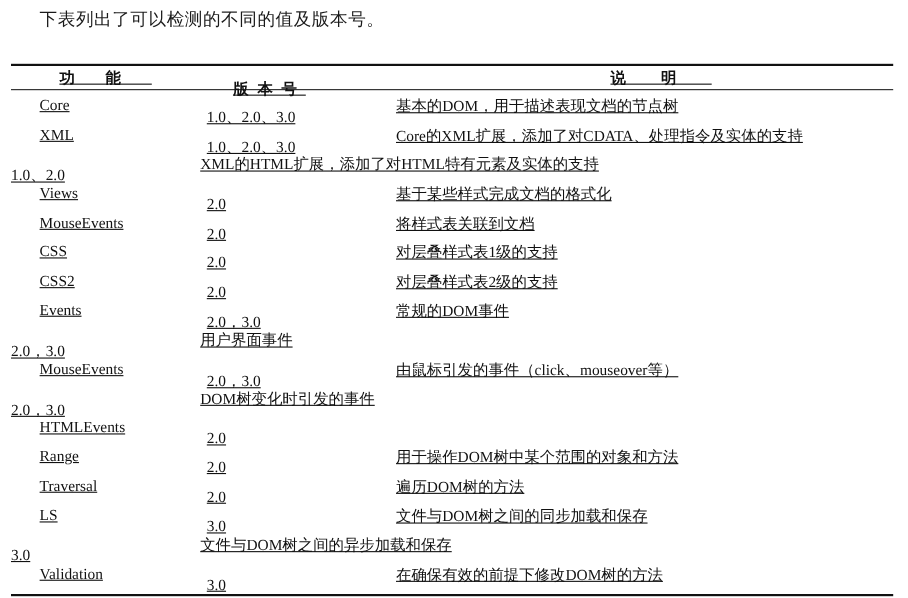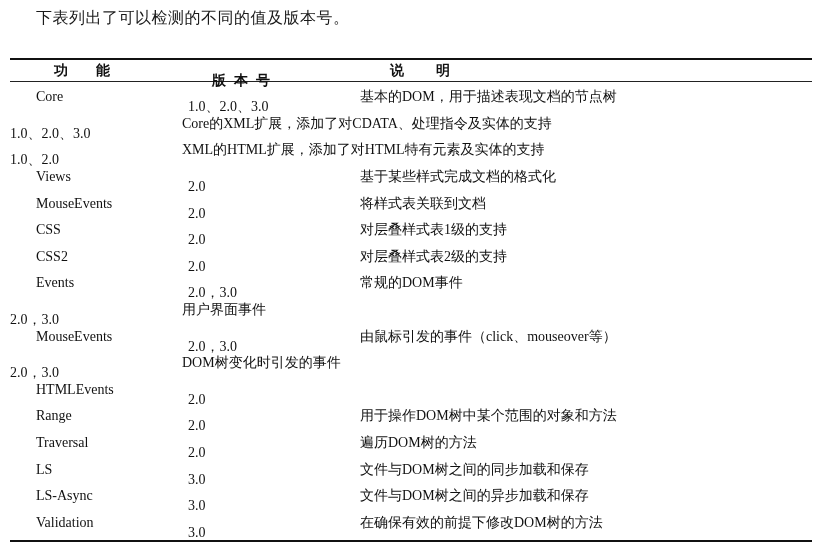--- a/index.html
+++ b/index.html
@@ -41,32 +41,33 @@
   .rule-bottom {
     height: 2px;
     background: #111;
     margin-top: 4px;
   }
   .row {
     display: flex;
     align-items: center;
     height: 26.6px;
     font-size: 14px;
+    text-decoration: underline;
   }
   .header-row {
     height: 21px;
     font-weight: bold;
     font-size: 14px;
   }
   .col-feature { width: 178px; padding-left: 26px; box-sizing: border-box; }
   .col-version { width: 172px; box-sizing: border-box; margin-top: 20px; }
   .col-desc { flex: 1; box-sizing: border-box; }
   .header-row .col-feature { padding-left: 44px; letter-spacing: 28px; }
   .header-row .col-version { padding-left: 24px; letter-spacing: 8px; }
-  .header-row .col-desc { text-align: left; letter-spacing: 32px; padding-left: 30px; }
+  .header-row .col-desc { text-align: center; letter-spacing: 32px; padding-left: 30px; }
   .body { padding-top: 2px; }
 </style>
 </head>
 <body>
 
 <div class="intro">下表列出了可以检测的不同的值及版本号。</div>
 
 <div class="table-wrap">
   <div class="rule-top"></div>
   <div class="row header-row">
@@ -76,20 +77,21 @@
   </div>
   <div class="rule-mid"></div>
 
   <div class="body">
     <div class="row">
       <div class="col-feature">Core</div>
       <div class="col-version">1.0、2.0、3.0</div>
       <div class="col-desc">基本的DOM，用于描述表现文档的节点树</div>
     </div>
     <div class="row">
+      <div class="col-feature">XML</div>
       <div class="col-version">1.0、2.0、3.0</div>
       <div class="col-desc">Core的XML扩展，添加了对CDATA、处理指令及实体的支持</div>
     </div>
     <div class="row">
       <div class="col-version">1.0、2.0</div>
       <div class="col-desc">XML的HTML扩展，添加了对HTML特有元素及实体的支持</div>
     </div>
     <div class="row">
       <div class="col-feature">Views</div>
       <div class="col-version">2.0</div>
@@ -141,21 +143,20 @@
       <div class="col-feature">Traversal</div>
       <div class="col-version">2.0</div>
       <div class="col-desc">遍历DOM树的方法</div>
     </div>
     <div class="row">
       <div class="col-feature">LS</div>
       <div class="col-version">3.0</div>
       <div class="col-desc">文件与DOM树之间的同步加载和保存</div>
     </div>
     <div class="row">
-      <div class="col-feature">LS-Async</div>
       <div class="col-version">3.0</div>
       <div class="col-desc">文件与DOM树之间的异步加载和保存</div>
     </div>
     <div class="row">
       <div class="col-feature">Validation</div>
       <div class="col-version">3.0</div>
       <div class="col-desc">在确保有效的前提下修改DOM树的方法</div>
     </div>
   </div>
   <div class="rule-bottom"></div>

